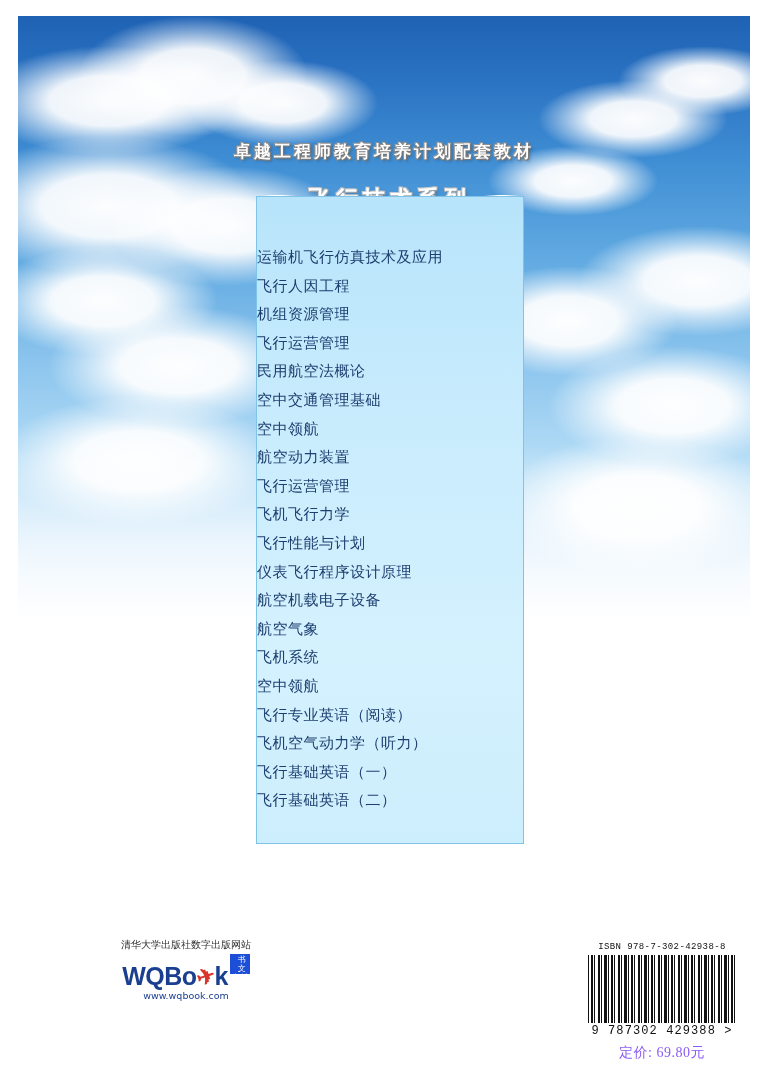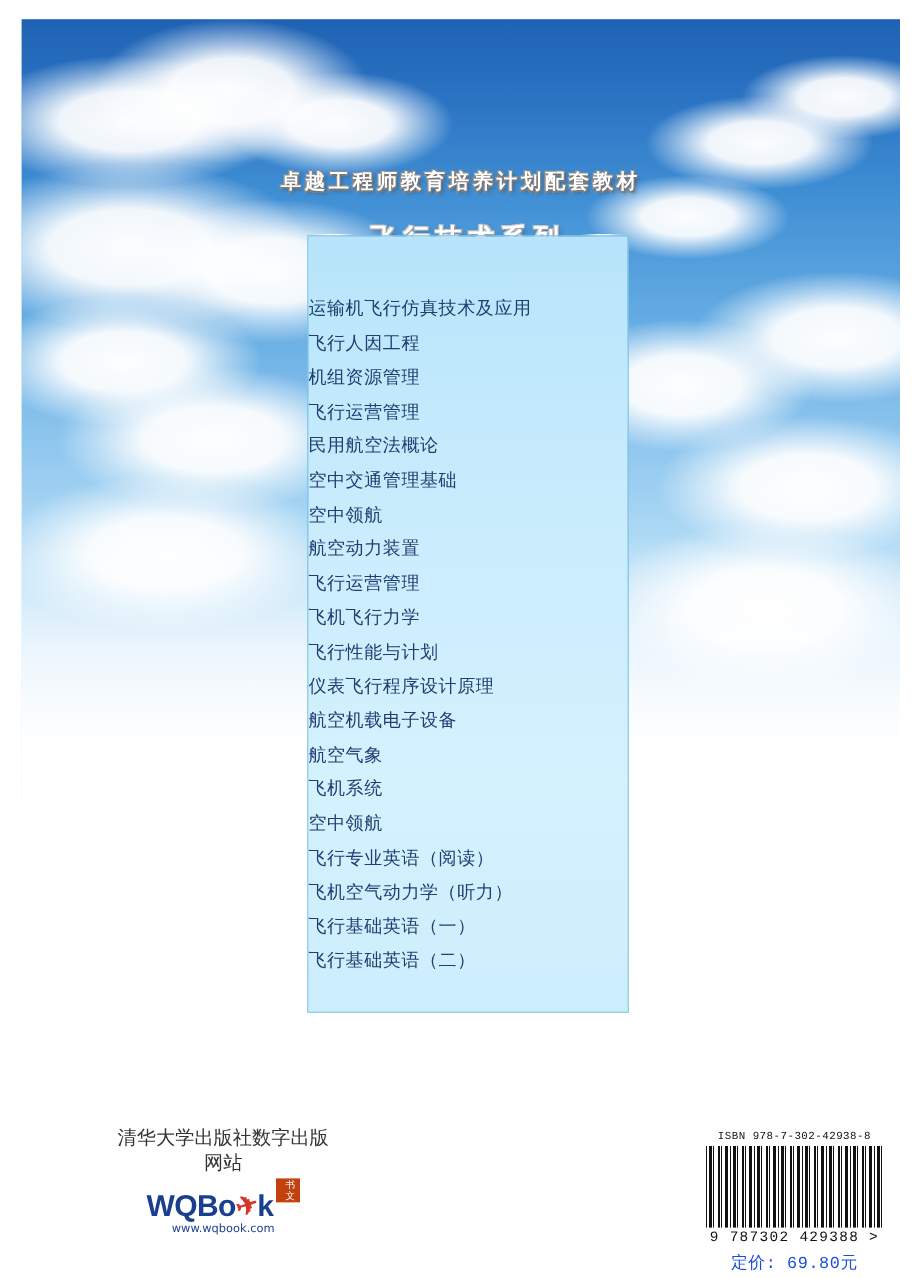--- a/index.html
+++ b/index.html
@@ -143,21 +143,21 @@
 
   
   .publisher {
     position: absolute;
     left: 96px;
     top: 938px;
     width: 180px;
     text-align: center;
   }
   .publisher-caption {
-    font-size: 16px;
+    font-size: 10px;
     color: #333333;
     font-family: Liberation Serif, serif;
     margin-bottom: 2px;
   }
   .wq-logo {
     font-size: 25px;
     font-weight: bold;
     color: #1b3f8f;
     font-family: "Liberation Sans", sans-serif;
     letter-spacing: -0.5px;
@@ -168,21 +168,21 @@
   .wq-logo .plane {
     color: #d8352a;
     font-size: 22px;
     display: inline-block;
     transform: rotate(-18deg) translateY(-1px);
   }
   .wq-badge {
     display: inline-block;
     width: 20px;
     height: 20px;
-    background: #c2410c;
+    background: #1d4ed8;
     color: #ffffff;
     font-size: 8px;
     line-height: 9px;
     font-weight: normal;
     vertical-align: 5px;
     margin-left: 2px;
     letter-spacing: 0;
     padding: 1px 0 0 4px;
     box-sizing: border-box;
     font-family: "DejaVu Sans", "Liberation Sans", sans-serif;
@@ -225,22 +225,22 @@
   }
   .barcode-digits {
     font-size: 12px;
     letter-spacing: 1.1px;
     color: #111111;
     font-family: "Liberation Mono", monospace;
     margin-top: 1px;
   }
   .price {
     font-size: 14px;
-    color: #1d4ed8;
-    font-family: Liberation Mono, monospace;
+    color: #8b5cf6;
+    font-family: Liberation Serif, serif;
     margin-top: 6px;
     letter-spacing: 0.5px;
   }
 </style>
 </head>
 <body>
 
 <div id="cover">
 
   <div class="sky">

